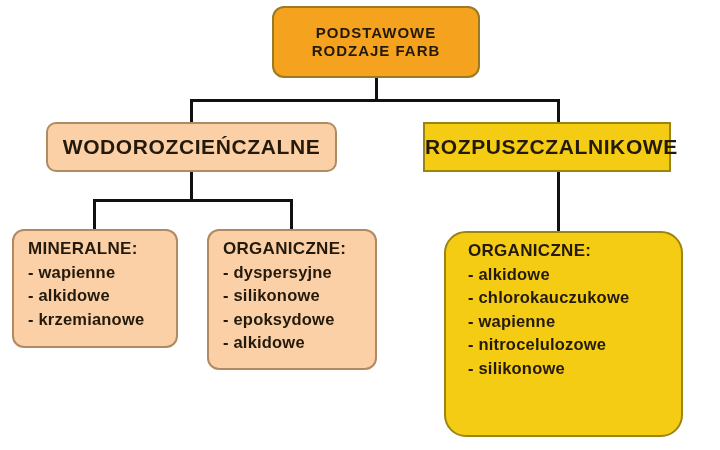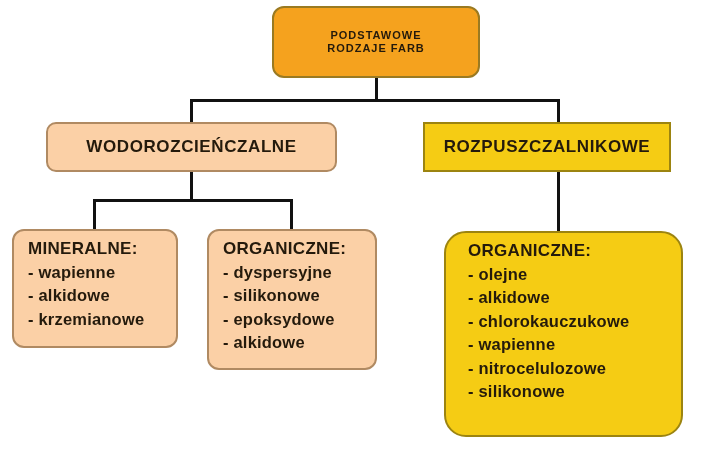--- a/index.html
+++ b/index.html
@@ -37,25 +37,25 @@
     background: #f5cc14;
     border-color: #9c8410;
   }
   .title-line {
     text-align: center;
     font-weight: bold;
     letter-spacing: 0.5px;
     line-height: 1.18;
   }
   .head-title {
-    font-size: 11px;
+    font-size: 15px;
     letter-spacing: 1px;
   }
   .lvl2-title {
-    font-size: 17px;
+    font-size: 21px;
     letter-spacing: 0.6px;
   }
   .list-head {
     font-weight: bold;
     font-size: 17px;
     letter-spacing: 0.3px;
     margin-bottom: 2px;
   }
   .list-item {
     font-weight: bold;
@@ -116,21 +116,20 @@
   <div class="node peach listbox" style="left:207px; top:229px; width:170px; height:141px; border-radius:12px;">
     <div class="list-head">ORGANICZNE:</div>
     <div class="list-item">- dyspersyjne</div>
     <div class="list-item">- silikonowe</div>
     <div class="list-item">- epoksydowe</div>
     <div class="list-item">- alkidowe</div>
   </div>
 
   <div class="node yellow listbox wide" style="left:444px; top:231px; width:239px; height:206px; border-radius:22px;">
     <div class="list-head">ORGANICZNE:</div>
-    <div class="list-item">- olejne</div>
     <div class="list-item">- alkidowe</div>
     <div class="list-item">- chlorokauczukowe</div>
     <div class="list-item">- wapienne</div>
     <div class="list-item">- nitrocelulozowe</div>
     <div class="list-item">- silikonowe</div>
   </div>
 
 </div>
 
 </body></html>

